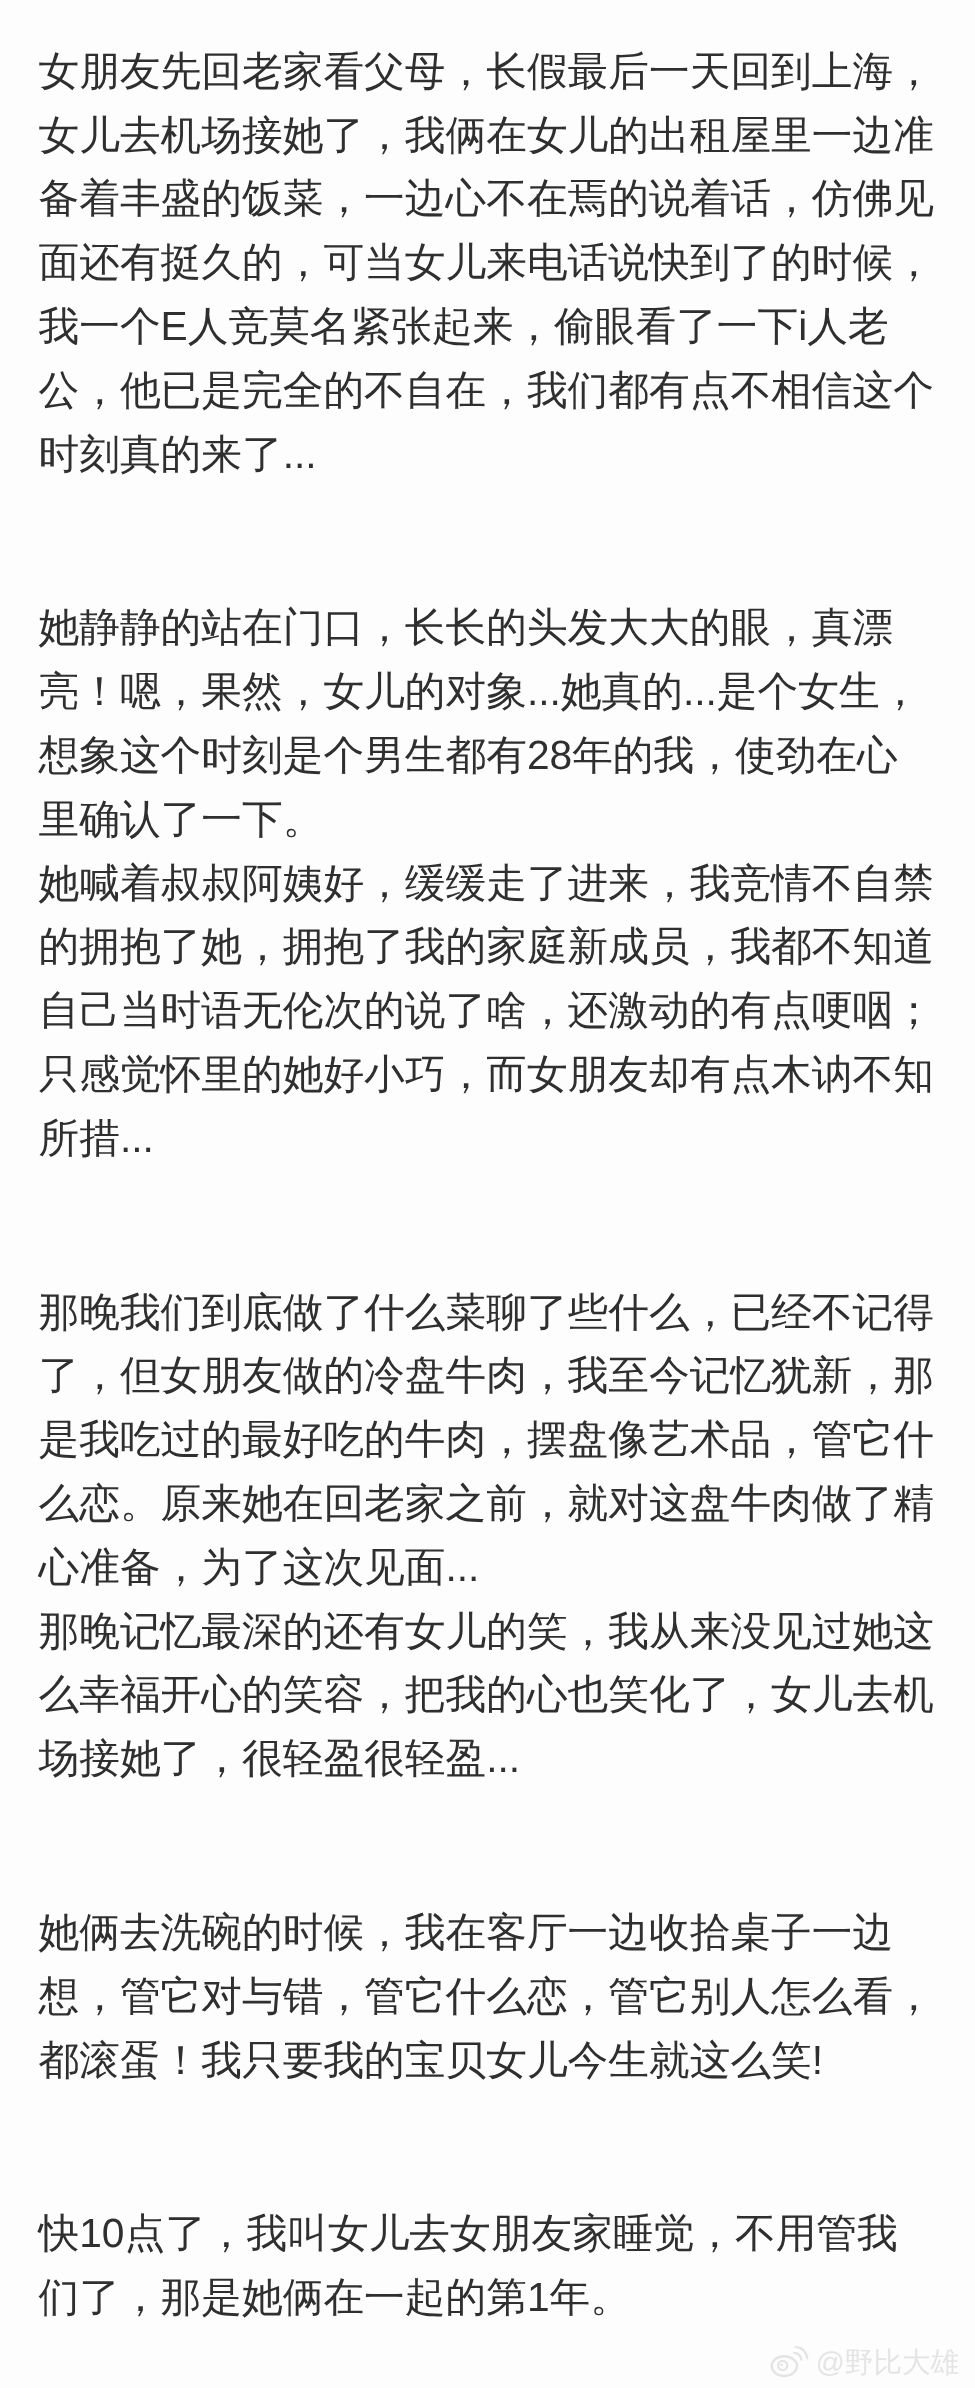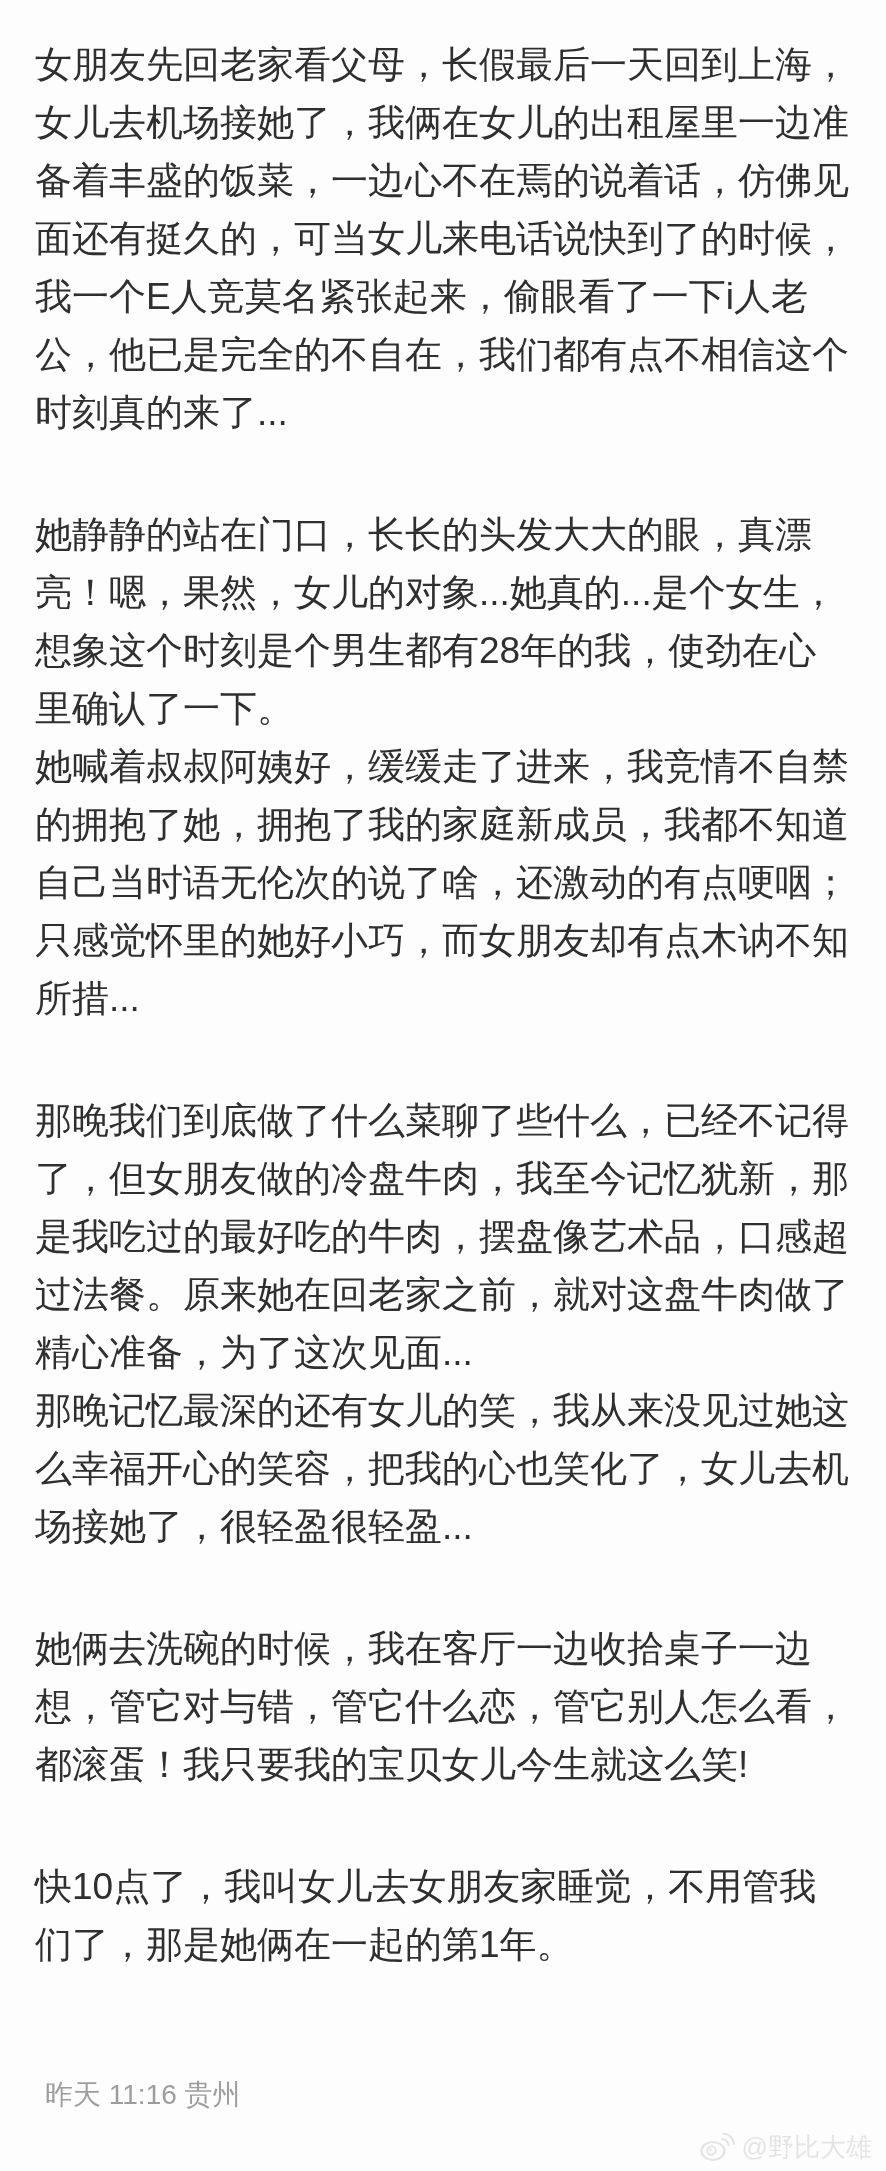--- a/index.html
+++ b/index.html
@@ -23,21 +23,21 @@
   }
   .post-body {
     padding: 36px 35px 0 35px;
     color: var(--body-text);
     font-size: 37px;
     line-height: 58px;
     letter-spacing: 0;
     text-align: left;
   }
   .post-body p { margin: 0; }
-  .block + .block { margin-top: 64px; }
+  .block + .block { margin-top: 100px; }
   .post-meta {
     margin-top: 101px;
     padding: 0 45px;
     color: var(--meta-text);
     font-size: 28px;
     line-height: 40px;
   }
   .watermark {
     position: absolute;
     right: 14px;
@@ -57,21 +57,21 @@
 
 <article class="post-body">
   <section class="block">
     <p>女朋友先回老家看父母，长假最后一天回到上海，女儿去机场接她了，我俩在女儿的出租屋里一边准备着丰盛的饭菜，一边心不在焉的说着话，仿佛见面还有挺久的，可当女儿来电话说快到了的时候，我一个E人竞莫名紧张起来，偷眼看了一下i人老公，他已是完全的不自在，我们都有点不相信这个时刻真的来了...</p>
   </section>
   <section class="block">
     <p>她静静的站在门口，长长的头发大大的眼，真漂亮！嗯，果然，女儿的对象...她真的...是个女生，想象这个时刻是个男生都有28年的我，使劲在心里确认了一下。</p>
     <p>她喊着叔叔阿姨好，缓缓走了进来，我竞情不自禁的拥抱了她，拥抱了我的家庭新成员，我都不知道自己当时语无伦次的说了啥，还激动的有点哽咽；只感觉怀里的她好小巧，而女朋友却有点木讷不知所措...</p>
   </section>
   <section class="block">
-    <p>那晚我们到底做了什么菜聊了些什么，已经不记得了，但女朋友做的冷盘牛肉，我至今记忆犹新，那是我吃过的最好吃的牛肉，摆盘像艺术品，口感超过法餐。原来她在回老家之前，就对这盘牛肉做了精心准备，为了这次见面...</p>
+    <p>那晚我们到底做了什么菜聊了些什么，已经不记得了，但女朋友做的冷盘牛肉，我至今记忆犹新，那是我吃过的最好吃的牛肉，摆盘像艺术品，管它什么恋。原来她在回老家之前，就对这盘牛肉做了精心准备，为了这次见面...</p>
     <p>那晚记忆最深的还有女儿的笑，我从来没见过她这么幸福开心的笑容，把我的心也笑化了，女儿去机场接她了，很轻盈很轻盈...</p>
   </section>
   <section class="block">
     <p>她俩去洗碗的时候，我在客厅一边收拾桌子一边想，管它对与错，管它什么恋，管它别人怎么看，都滚蛋！我只要我的宝贝女儿今生就这么笑!</p>
   </section>
   <section class="block">
     <p>快10点了，我叫女儿去女朋友家睡觉，不用管我们了，那是她俩在一起的第1年。</p>
   </section>
 </article>
 

